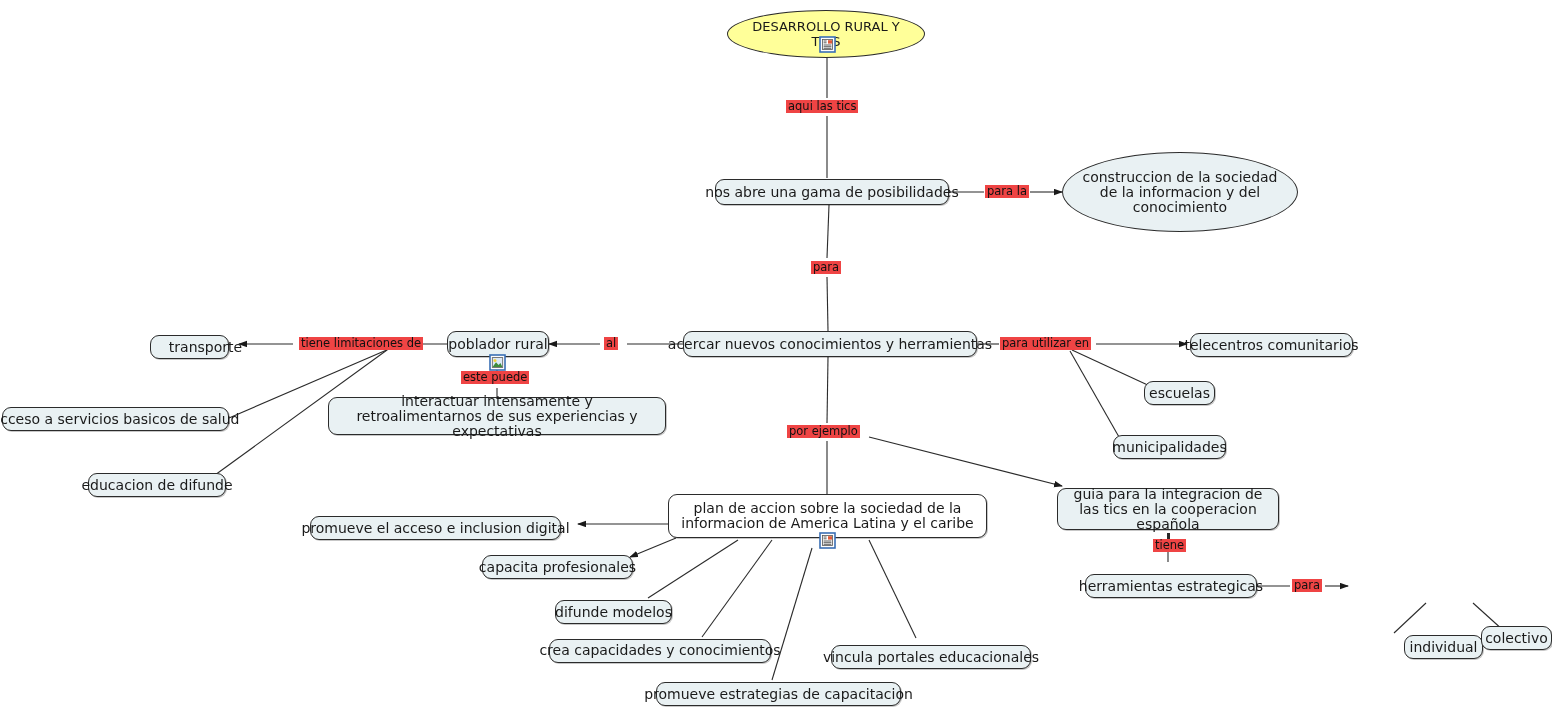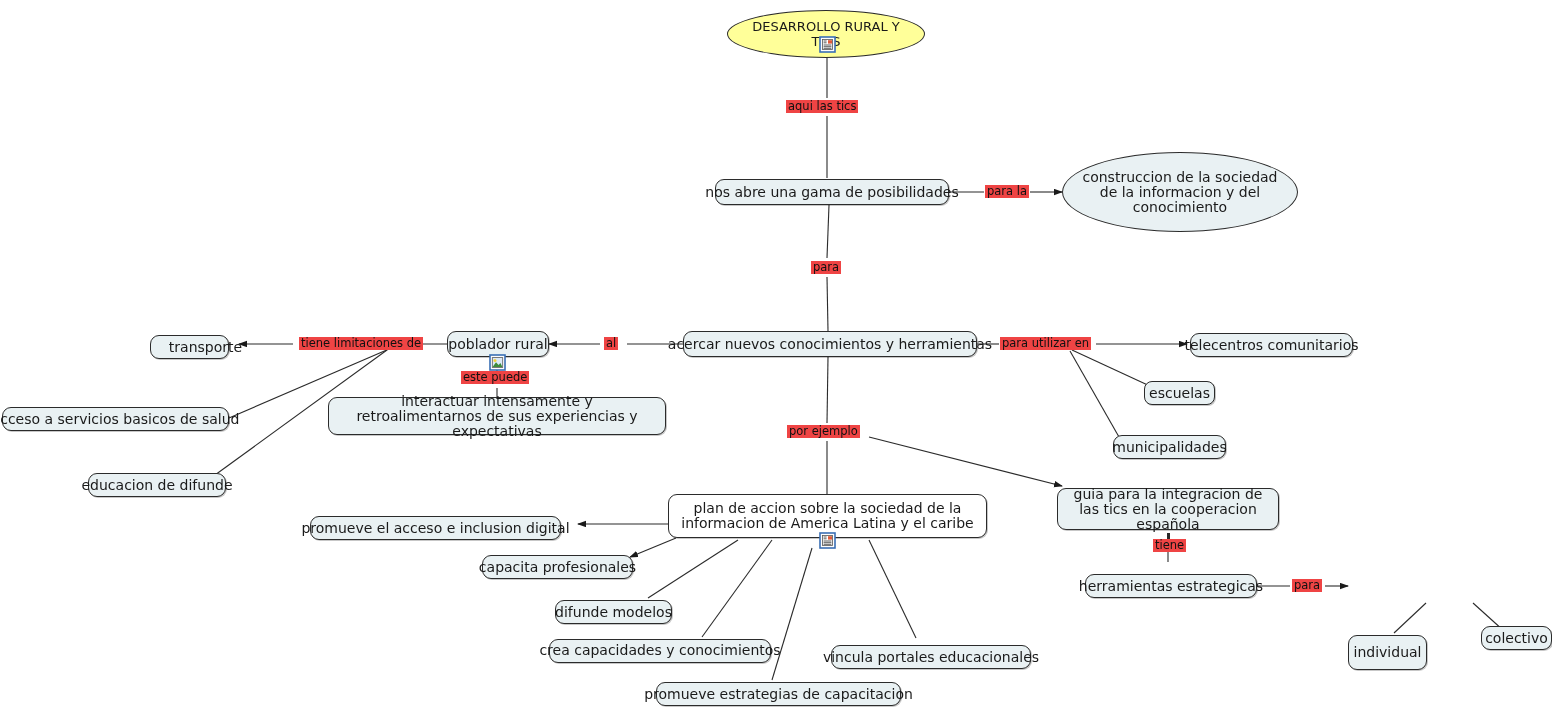--- a/index.html
+++ b/index.html
@@ -984,21 +984,21 @@
   </div>
 
   <div class="node box" style="left:88px;top:473px;width:138px;height:24px;">
     <span>educacion de difunde</span>
   </div>
 
   <div class="node box" style="left:1190px;top:333px;width:163px;height:24px;">
     <span>telecentros comunitarios</span>
   </div>
 
-  <div class="node box" style="left:1144px;top:381px;width:71px;height:24px;border-radius:8px;">
+  <div class="node box" style="left:1144px;top:381px;width:71px;height:24px;">
     <span>escuelas</span>
   </div>
 
   <div class="node box" style="left:1113px;top:435px;width:113px;height:24px;text-align:right;">
     <span>municipalidades</span>
   </div>
 
   <div class="node box white multi" style="left:668px;top:494px;width:319px;height:44px;">
     <span>plan de accion sobre la sociedad de la informacion de America Latina y el caribe</span>
   </div>
@@ -1019,21 +1019,21 @@
 
   <div class="node box multi" style="left:1057px;top:488px;width:222px;height:42px;">
     <span>guia para la integracion de las tics en la cooperacion española</span>
   </div>
 
   <div class="node box" style="left:1085px;top:574px;width:172px;height:24px;">
     <span>herramientas estrategicas</span>
   </div>
 
 
-  <div class="node box" style="left:1348px;top:635px;width:79px;height:35px;">
+  <div class="node box" style="left:1404px;top:635px;width:79px;height:24px;">
     <span>individual</span>
   </div>
 
   <div class="node box" style="left:1481px;top:626px;width:71px;height:24px;">
     <span>colectivo</span>
   </div>
 
   <div class="node box" style="left:310px;top:516px;width:251px;height:24px;">
     <span>promueve el acceso e inclusion digital</span>
   </div>

